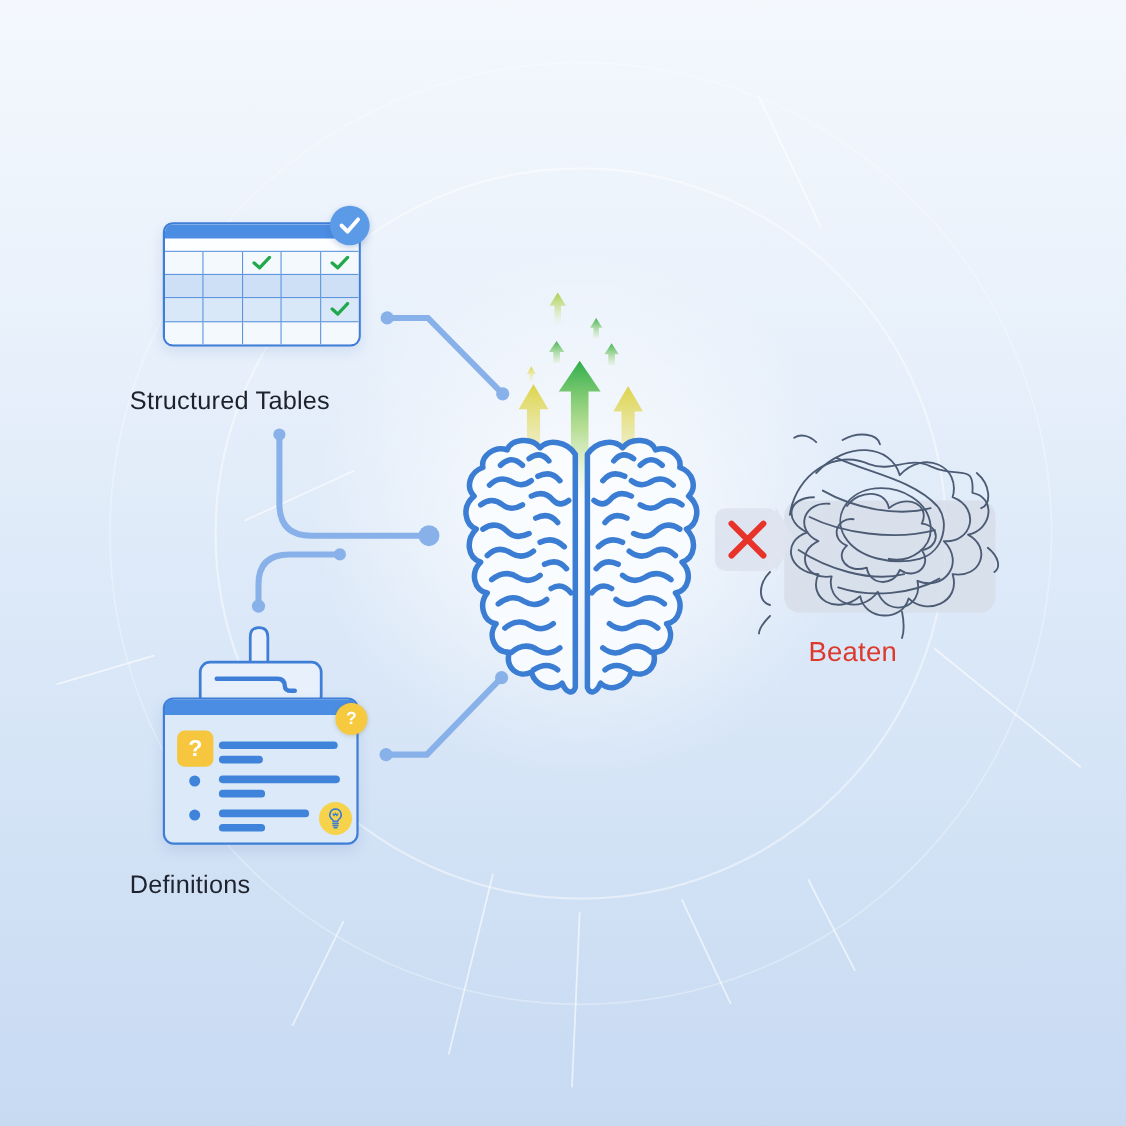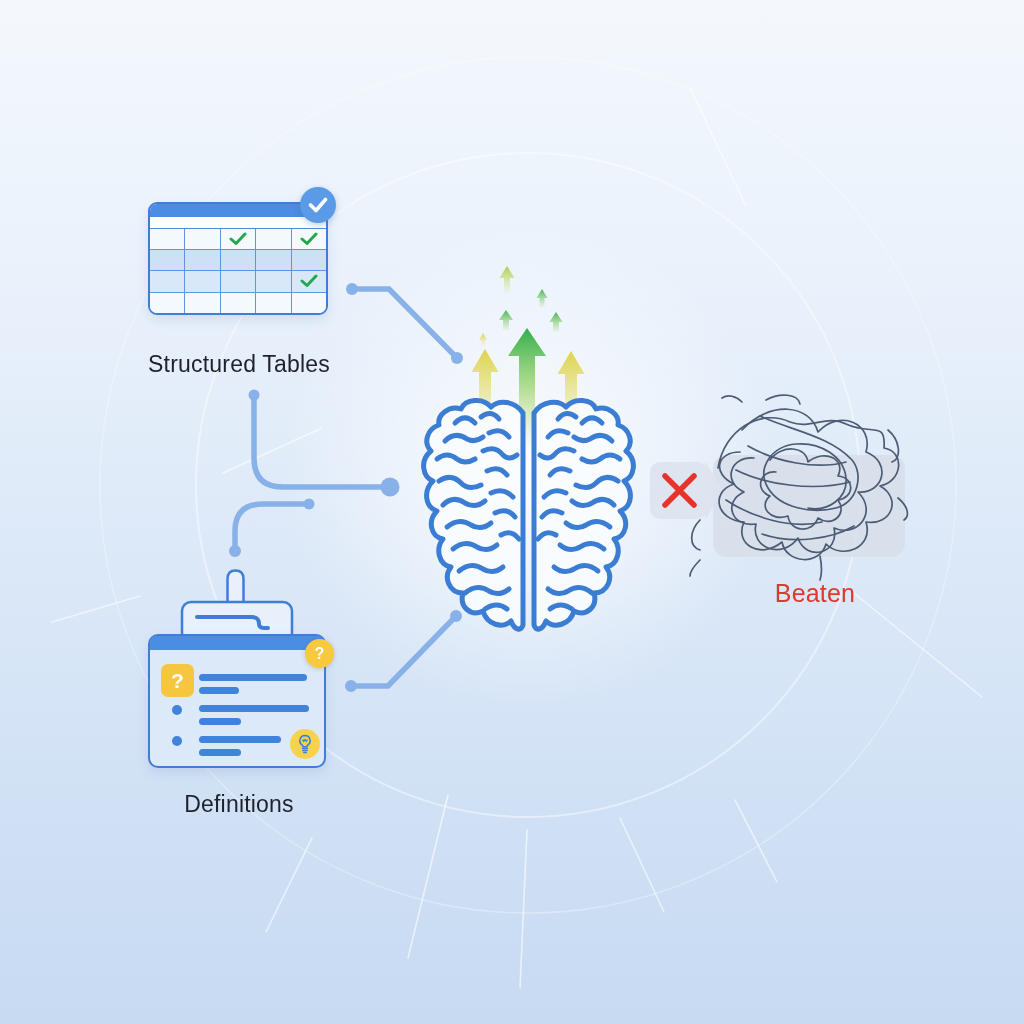--- a/index.html
+++ b/index.html
@@ -8,21 +8,21 @@
     font-family:"Liberation Sans", sans-serif;
     background:linear-gradient(180deg,#f4f8fd 0%,#e9f1fb 28%,#d8e6f7 62%,#c7daf2 100%);
   }
   .glow{
     position:absolute;inset:0;pointer-events:none;
     background:radial-gradient(circle 340px at 528px 468px, rgba(255,255,255,0.85), rgba(255,255,255,0) 72%);
   }
   svg.layer{position:absolute;left:0;top:0;}
 
   
-  .label{position:absolute;color:#1d222c;font-size:23px;font-weight:500;letter-spacing:.2px;text-align:center;}
+  .label{position:absolute;color:#1d222c;font-size:23px;font-weight:500;letter-spacing:.2px;text-align:left;}
   .label-tables{left:118px;top:351px;width:242px;}
   .label-defs{left:118px;top:791px;width:242px;}
   .label-beaten{left:735px;top:579px;width:160px;color:#dd3a2e;font-size:25px;}
 
   
   .table-card{
     position:absolute;left:148px;top:202px;width:180px;height:113px;box-sizing:border-box;
     border:2px solid #3f7ed6;border-radius:9px;background:#f6fafe;overflow:hidden;
     box-shadow:0 5px 12px rgba(70,110,180,.14);
   }

